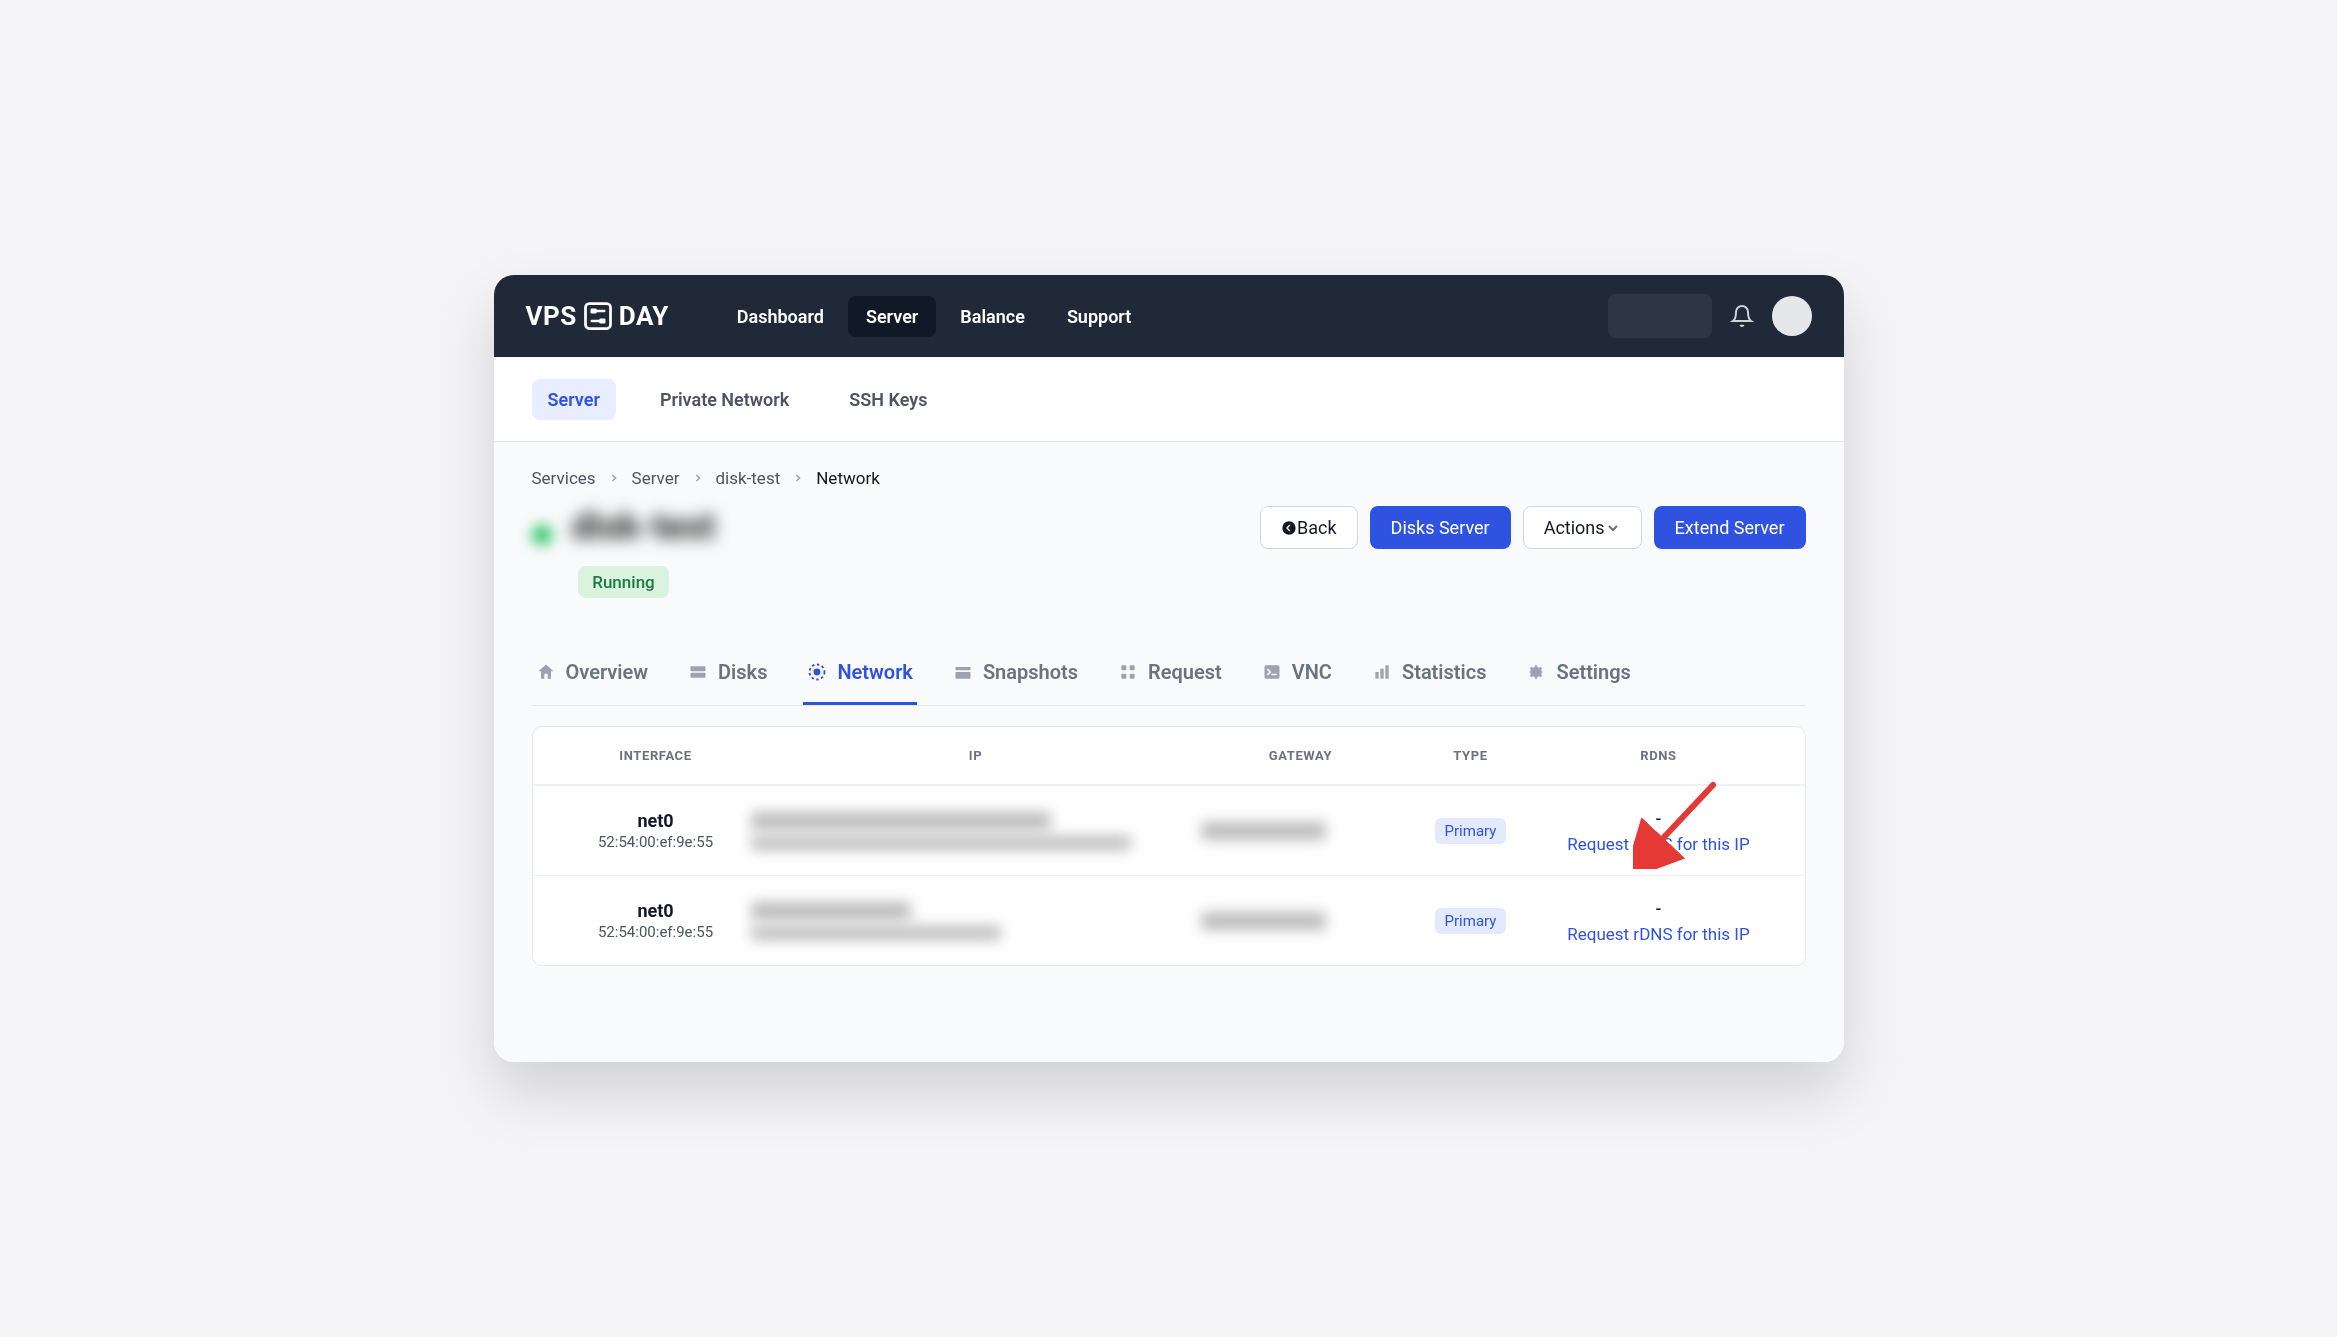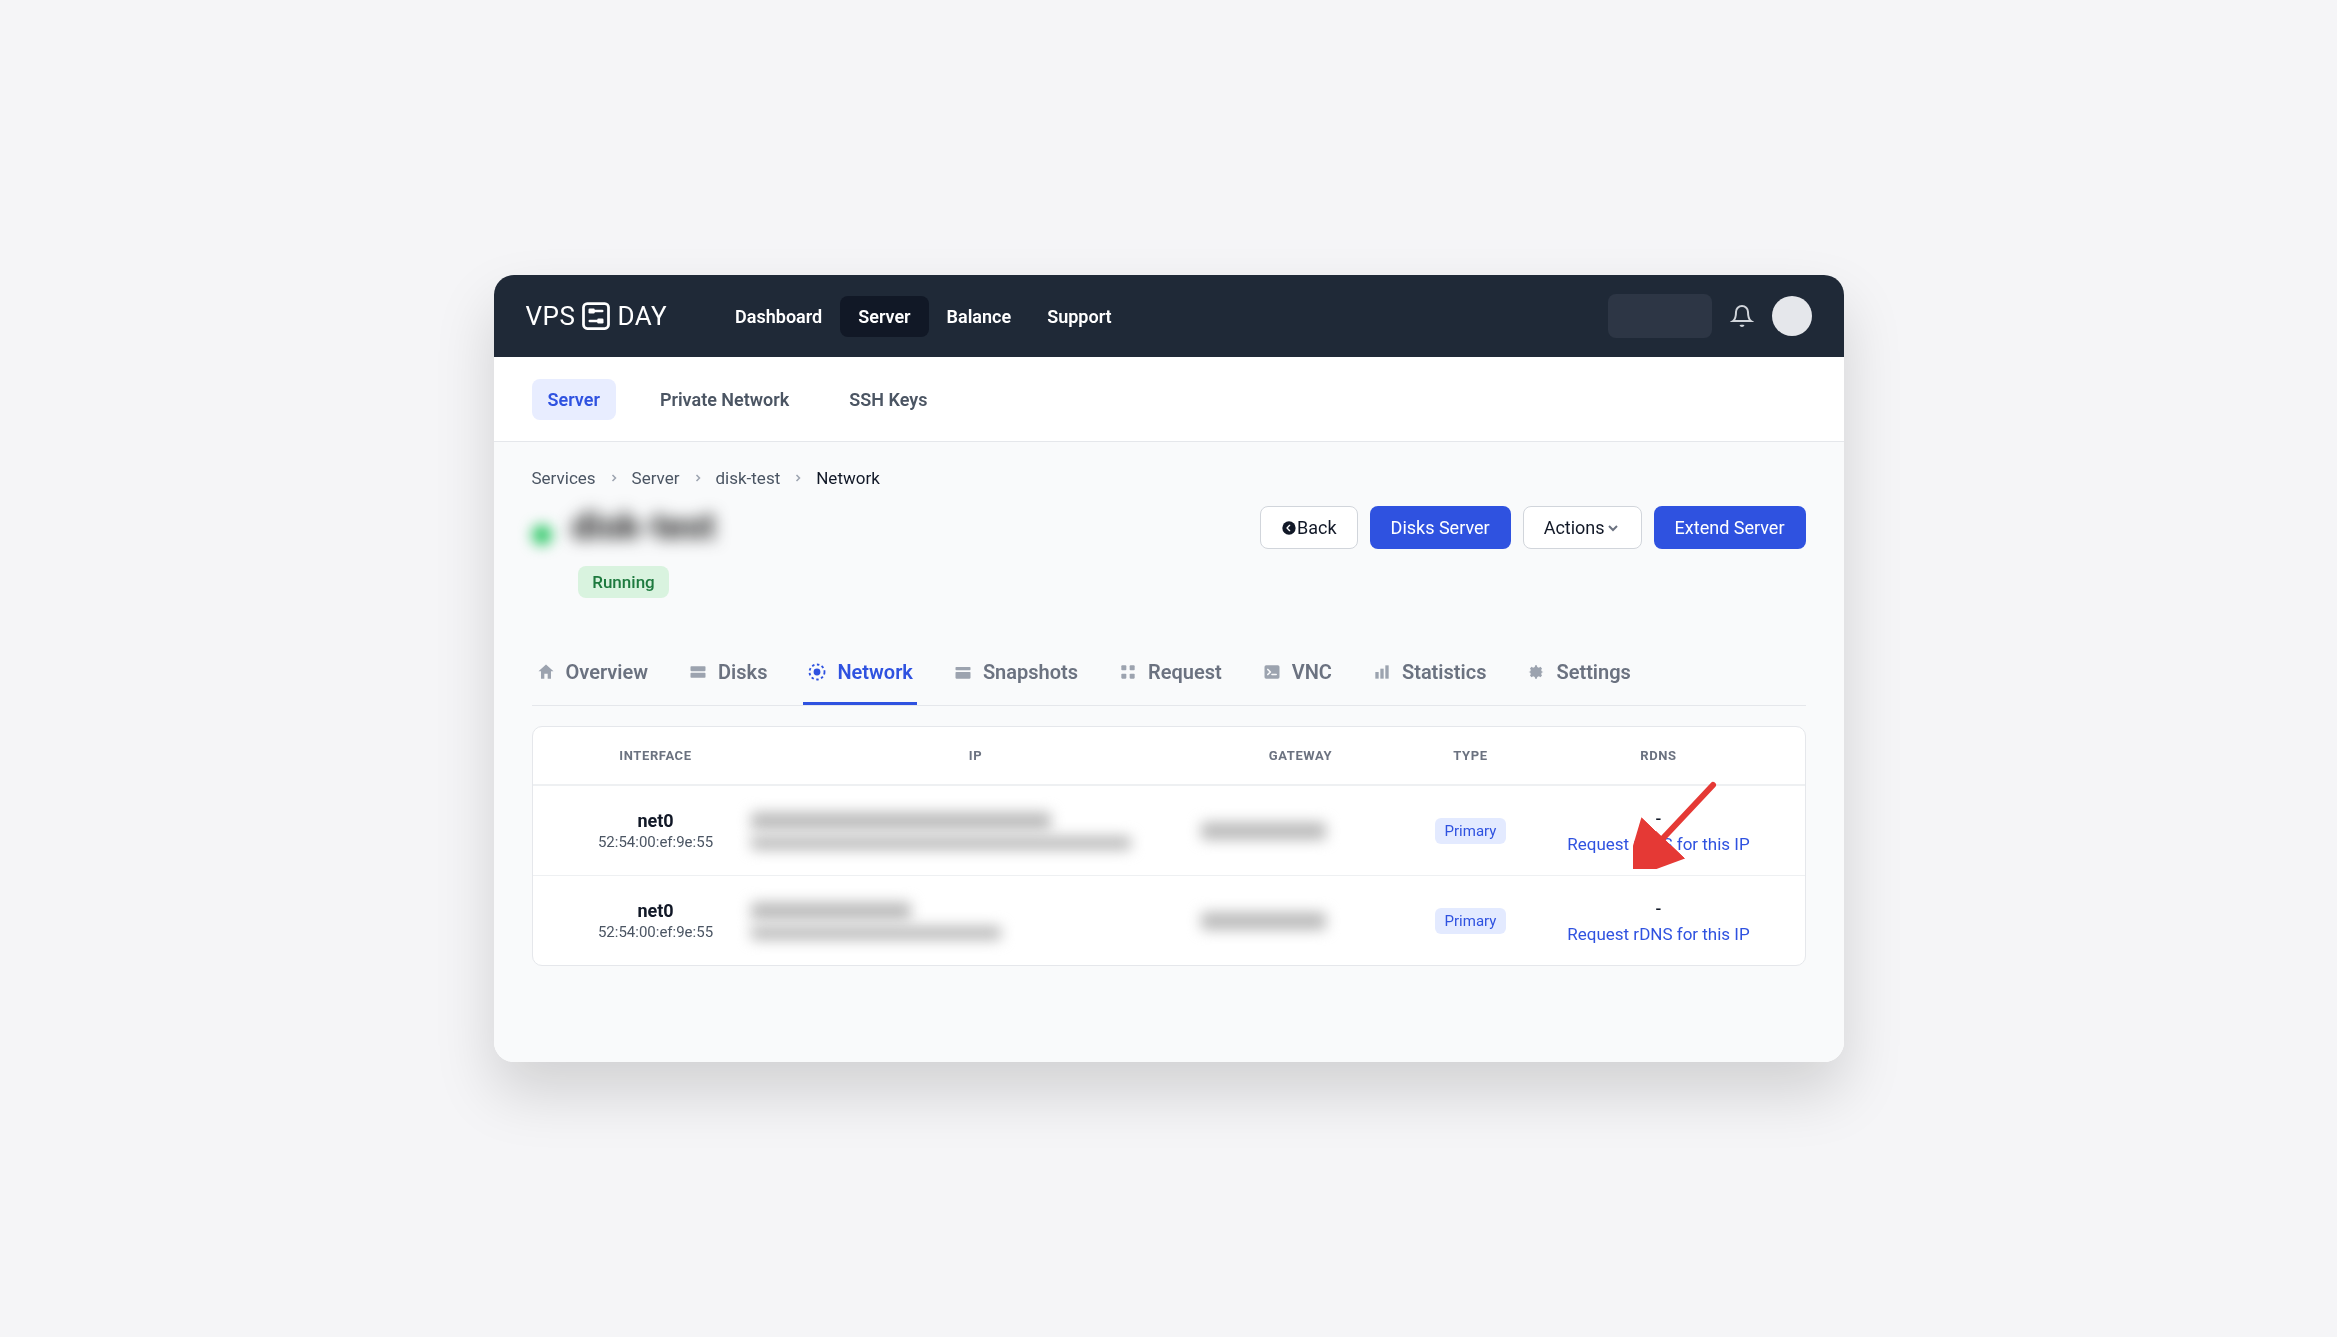--- a/index.html
+++ b/index.html
@@ -24,27 +24,28 @@
   height: 82px;
   display: flex;
   align-items: center;
   padding: 0 32px;
 }
 .logo {
   display: flex;
   align-items: center;
   gap: 6px;
   color: #fff;
-  font-weight: 400;
+  font-weight: 700;
   font-size: 26px;
   letter-spacing: 0.5px;
 }
 .logo svg { width: 30px; height: 30px; }
 .topnav {
   display: flex;
+  gap: 6px;
   margin-left: 50px;
 }
 .topnav-item {
   color: #fff;
   font-size: 18px;
   font-weight: 600;
   padding: 10px 18px;
   border-radius: 8px;
   cursor: pointer;
 }

